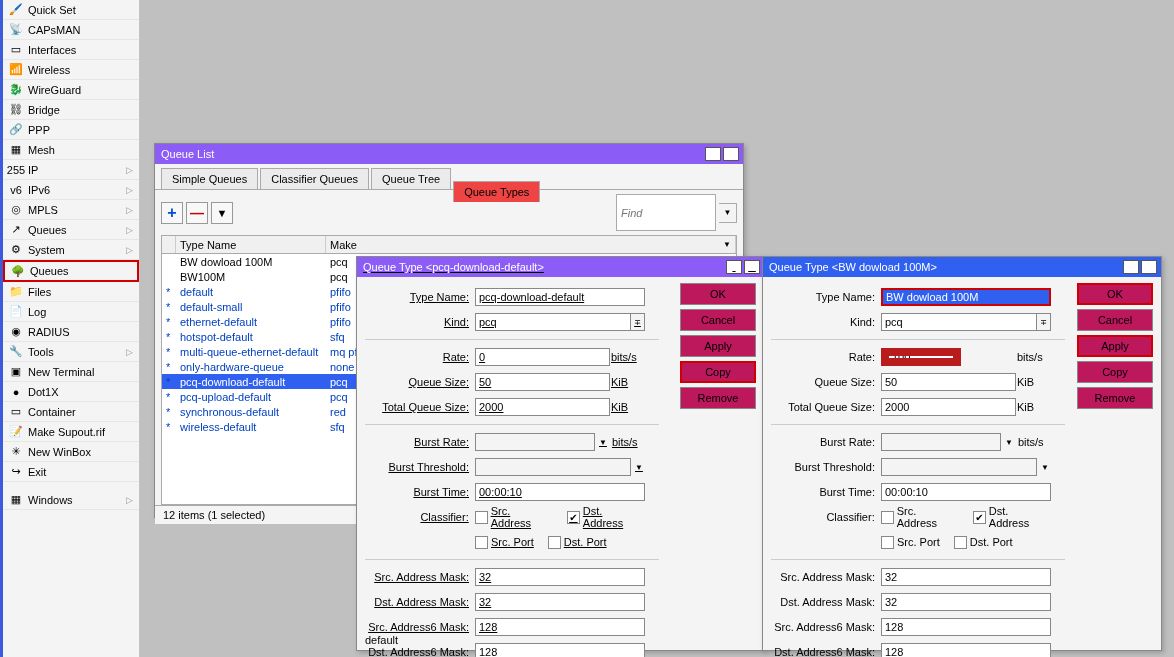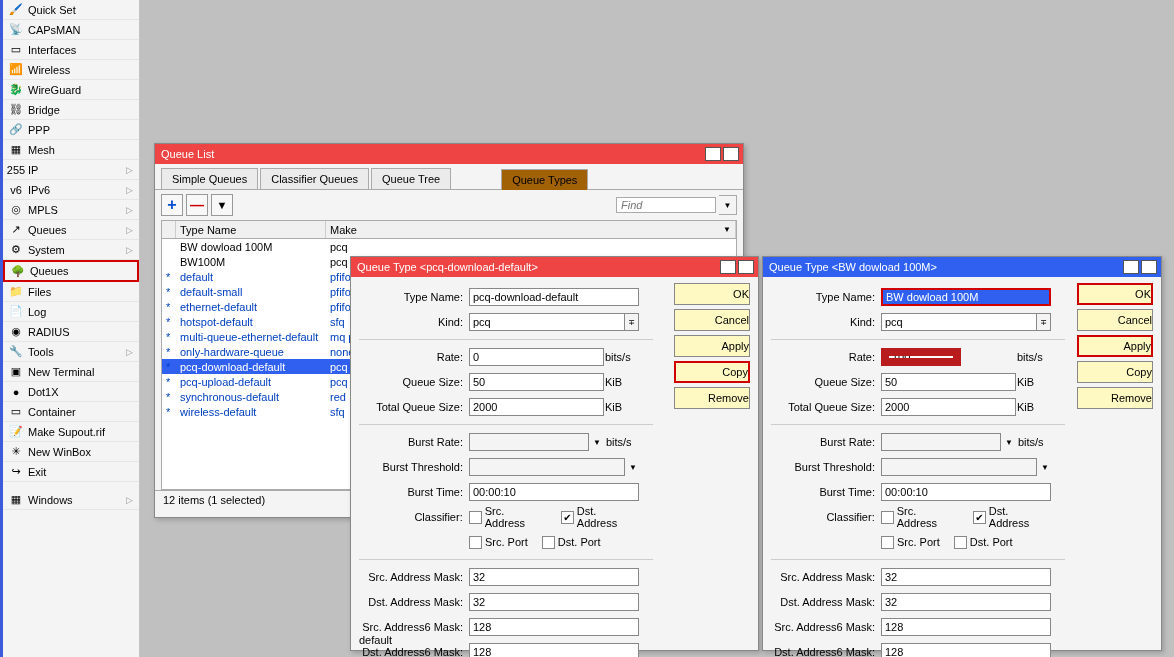--- a/index.html
+++ b/index.html
@@ -5,30 +5,30 @@
 *{box-sizing:border-box;margin:0;padding:0;font-family:Tahoma,Arial,sans-serif;font-size:11px;}
 body{background:#f2f2f2;width:1174px;height:657px;overflow:hidden;position:relative;}
 .sidebar{position:absolute;left:0;top:0;width:140px;height:657px;background:#f4f4f4;border-left:3px solid #3b5bdb;border-right:1px solid #c4c4c4;}
 .side-item{display:flex;align-items:center;height:20px;padding:0 6px 0 6px;cursor:pointer;border-bottom:1px solid #e6e6e6;}
 .side-item.hl{border:2px solid #d00000;height:22px;}
 .side-icon{width:14px;height:14px;margin-right:5px;flex-shrink:0;display:flex;align-items:center;justify-content:center;}
 .side-arrow{margin-left:auto;color:#999;font-size:9px;}
 .side-sep{height:8px;}
 .workspace{position:absolute;left:140px;top:0;right:0;bottom:0;background:#c0c0c0;}
 .win{position:absolute;background:#f4f4f4;border:1px solid #888;box-shadow:2px 2px 5px rgba(0,0,0,0.2);}
-.win-title{height:20px;background:#ef4444;color:#fff;display:flex;align-items:center;padding:0 4px 0 6px;font-size:11px;}
+.win-title{height:20px;background:#8b5cf6;color:#fff;display:flex;align-items:center;padding:0 4px 0 6px;font-size:11px;}
 .win-title.active{background:#3060f0;}
 .win-btns{margin-left:auto;display:flex;gap:0;}
 .win-btn{width:16px;height:14px;background:#fff;border:1px solid #555;margin-left:2px;display:flex;align-items:center;justify-content:center;font-size:9px;cursor:pointer;}
 .tabs{display:flex;border-bottom:1px solid #aaa;padding:4px 4px 0 6px;background:#f4f4f4;}
 .tab{padding:4px 10px;border:1px solid #aaa;border-bottom:none;margin-right:2px;background:#ebebeb;cursor:pointer;}
-.tab.active{background:#a16207;position:relative;top:1px;margin-left:48px;}
+.tab.active{background:#ef4444;position:relative;top:13px;}
 .toolbar{display:flex;align-items:center;padding:4px 6px;gap:3px;}
 .tool-btn{width:22px;height:22px;border:1px solid #999;background:#f8f8f8;cursor:pointer;display:flex;align-items:center;justify-content:center;}
-.find-box{margin-left:auto;width:100px;height:16px;border:1px solid #aaa;padding:0 4px;color:#999;font-style:italic;}
+.find-box{margin-left:auto;width:100px;height:37px;border:1px solid #aaa;padding:0 4px;color:#999;font-style:italic;}
 .table{border:1px solid #aaa;margin:0 6px;background:#fff;}
 .tbl-head{display:flex;background:#f0f0f0;border-bottom:1px solid #aaa;height:18px;}
 .th{padding:2px 4px;border-right:1px solid #ccc;display:flex;align-items:center;}
 .th1{width:150px;}.th2{flex:1;}
 .tbl-body{height:250px;overflow:auto;}
 .tr{display:flex;height:15px;align-items:center;cursor:pointer;}
 .tr.sel{background:#3060f0;color:#fff;}
 .td{padding:0 4px;overflow:hidden;white-space:nowrap;}
 .td0{width:14px;color:#0040c0;}
 .td1{width:150px;}
@@ -38,21 +38,21 @@
 .status{padding:3px 8px;border-top:1px solid #aaa;background:#f4f4f4;}
 .form{padding:6px 8px;}
 .form-row{display:flex;align-items:center;margin:3px 0;height:22px;}
 .form-label{width:110px;text-align:right;padding-right:6px;}
 .form-input{height:18px;border:1px solid #888;padding:0 3px;background:#fff;}
 .form-input.hl{border:8px solid #b91c1c;}
 .form-input.hlsel{border:2px solid #d00000;background:#3060f0;color:#fff;}
 .form-unit{margin-left:1px;}
 .form-dd{width:14px;height:18px;border:1px solid #888;border-left:none;display:flex;align-items:center;justify-content:center;font-size:8px;cursor:pointer;background:#f4f4f4;}
 .btn-col{position:absolute;top:26px;right:8px;width:76px;display:flex;flex-direction:column;gap:4px;}
-.dlg-btn{height:22px;border:1px solid #888;background:#fef9c3;cursor:pointer;text-align:right;}
+.dlg-btn{height:22px;border:1px solid #888;background:#be185d;cursor:pointer;}
 .dlg-btn.hl{border:2px solid #d00000;}
 .chk{width:13px;height:13px;border:1px solid #888;background:#fff;display:inline-flex;align-items:center;justify-content:center;margin-right:3px;cursor:pointer;font-size:10px;}
 .chk-lbl{margin-right:14px;}
 .hr{border:none;border-top:1px solid #ccc;margin:6px 0;}
 .footer-txt{position:absolute;bottom:4px;left:8px;}
 </style>
 </head>
 <body>
 
 <div class="sidebar">
@@ -259,21 +259,21 @@
           <div class="tr link">
             <div class="td td0">*</div>
             <div class="td td1">wireless-default</div>
             <div class="td td2">sfq</div>
           </div>
         </div>
   </div>
   <div class="status">12 items (1 selected)</div>
 </div>
 
-<div class="win" style="left:210px;top:256px;width:409px;height:395px;">
+<div class="win" style="left:216px;top:256px;width:409px;height:395px;text-decoration:underline;">
   <div class="win-title">
     <span>Queue Type &lt;pcq-download-default&gt;</span>
     <div class="win-btns">
       <div class="win-btn">▫</div>
       <div class="win-btn">✕</div>
     </div>
   </div>
   <div class="btn-col">
     <button class="dlg-btn">OK</button>
     <button class="dlg-btn">Cancel</button>

